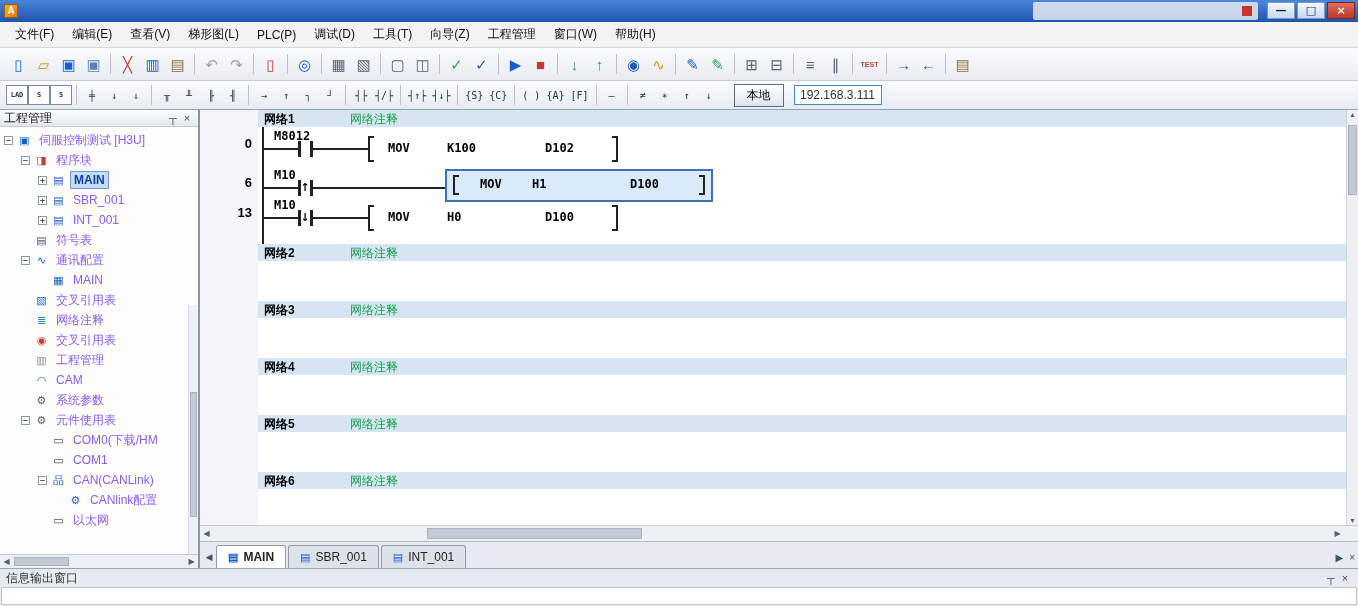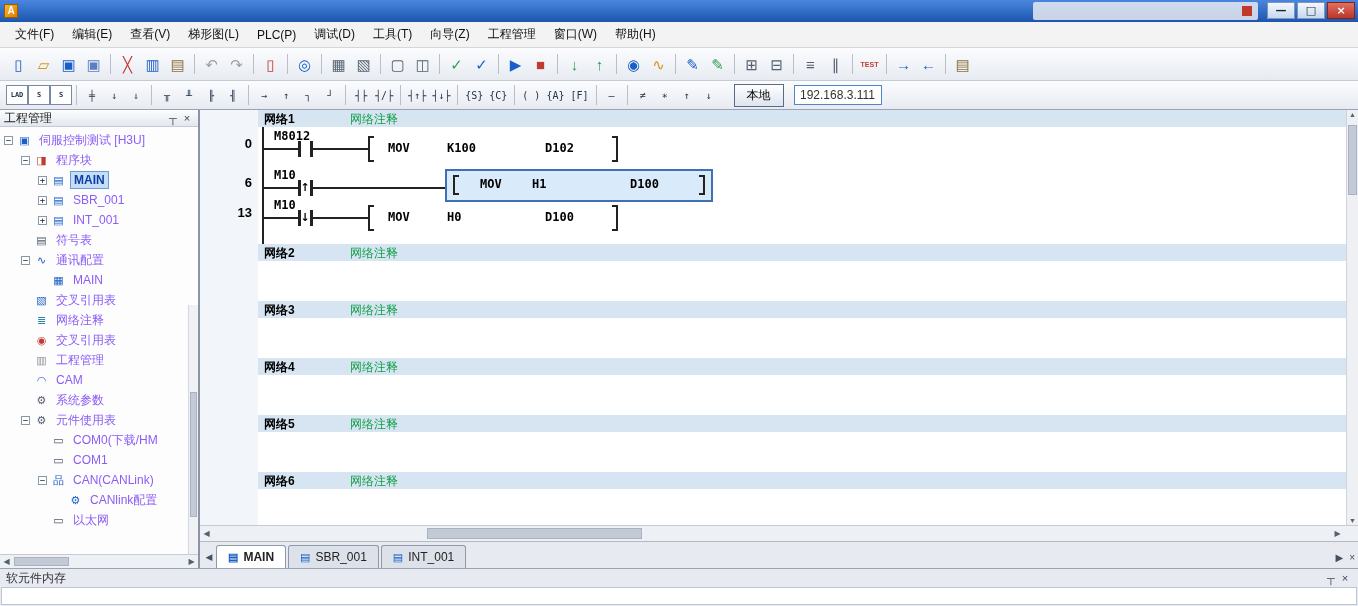--- a/index.html
+++ b/index.html
@@ -568,21 +568,21 @@
           <span>▶</span>
           <span>×</span>
         </span>
       </div>
     </div>
 
   </div>
 
   <div class="output-panel">
     <div class="output-header">
-      <span>软元件内存</span>
+      <span>信息输出窗口</span>
       <span class="spacer"></span>
       <span class="hicon">┬</span>
       <span class="hicon">×</span>
     </div>
     <div class="output-content"></div>
   </div>
 
 </div>
 
 </body></html>

